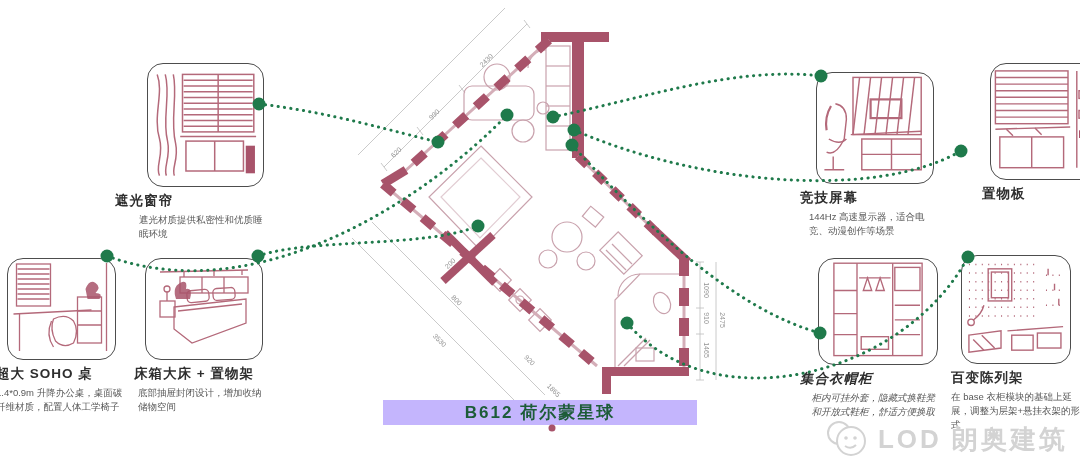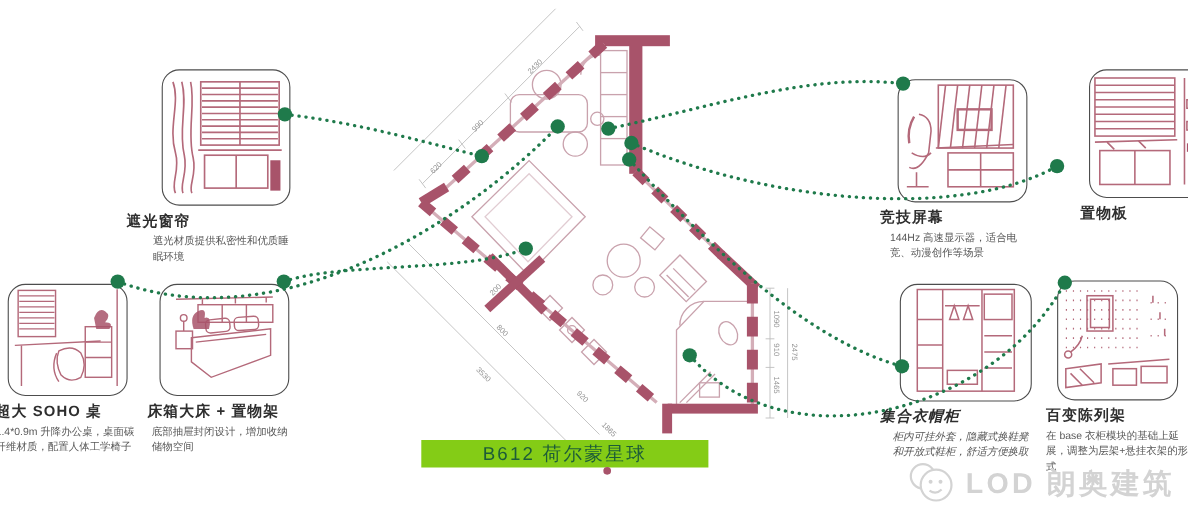--- a/index.html
+++ b/index.html
@@ -8,22 +8,22 @@
   svg.layer { position:absolute; left:0; top:0; width:1080px; height:468px; }
   svg.plan    { z-index:1; }
   svg.overlay { z-index:4; pointer-events:none; }
 
   .callout { position:absolute; margin:0; z-index:2; }
   .thumb   { background:#fff; border:1.6px solid #4d4d4d; border-radius:16px; margin:0 auto; overflow:hidden; }
   .thumb svg { width:100%; height:100%; display:block; }
   .c-title { margin-top:5px; font-size:13.5px; font-weight:bold; color:#2e2e2e; letter-spacing:1px; }
   .c-desc  { margin:3px auto 0; font-size:9.5px; line-height:1.45; color:#585858; max-width:132px; }
 
-  .banner { position:absolute; left:383px; width:261px; height:25px; background:#84cc16; color:#1d5c38;
-            font-weight:normal; font-size:17px; letter-spacing:2px; display:flex; align-items:center;
+  .banner { position:absolute; left:383px; width:314px; height:25px; background:#c4b5fd; color:#1d5c38;
+            font-weight:bold; font-size:17px; letter-spacing:2px; display:flex; align-items:center;
             justify-content:center; z-index:2; }
   .banner-1 { top:400px; }
   .banner-2 { top:431px; }
 
   .watermark { position:absolute; right:12px; bottom:8px; display:flex; align-items:center; gap:8px;
                color:#d3d3d3; font-size:26px; font-weight:bold; letter-spacing:3px; z-index:3; }
 </style>
 </head>
 <body>
 

